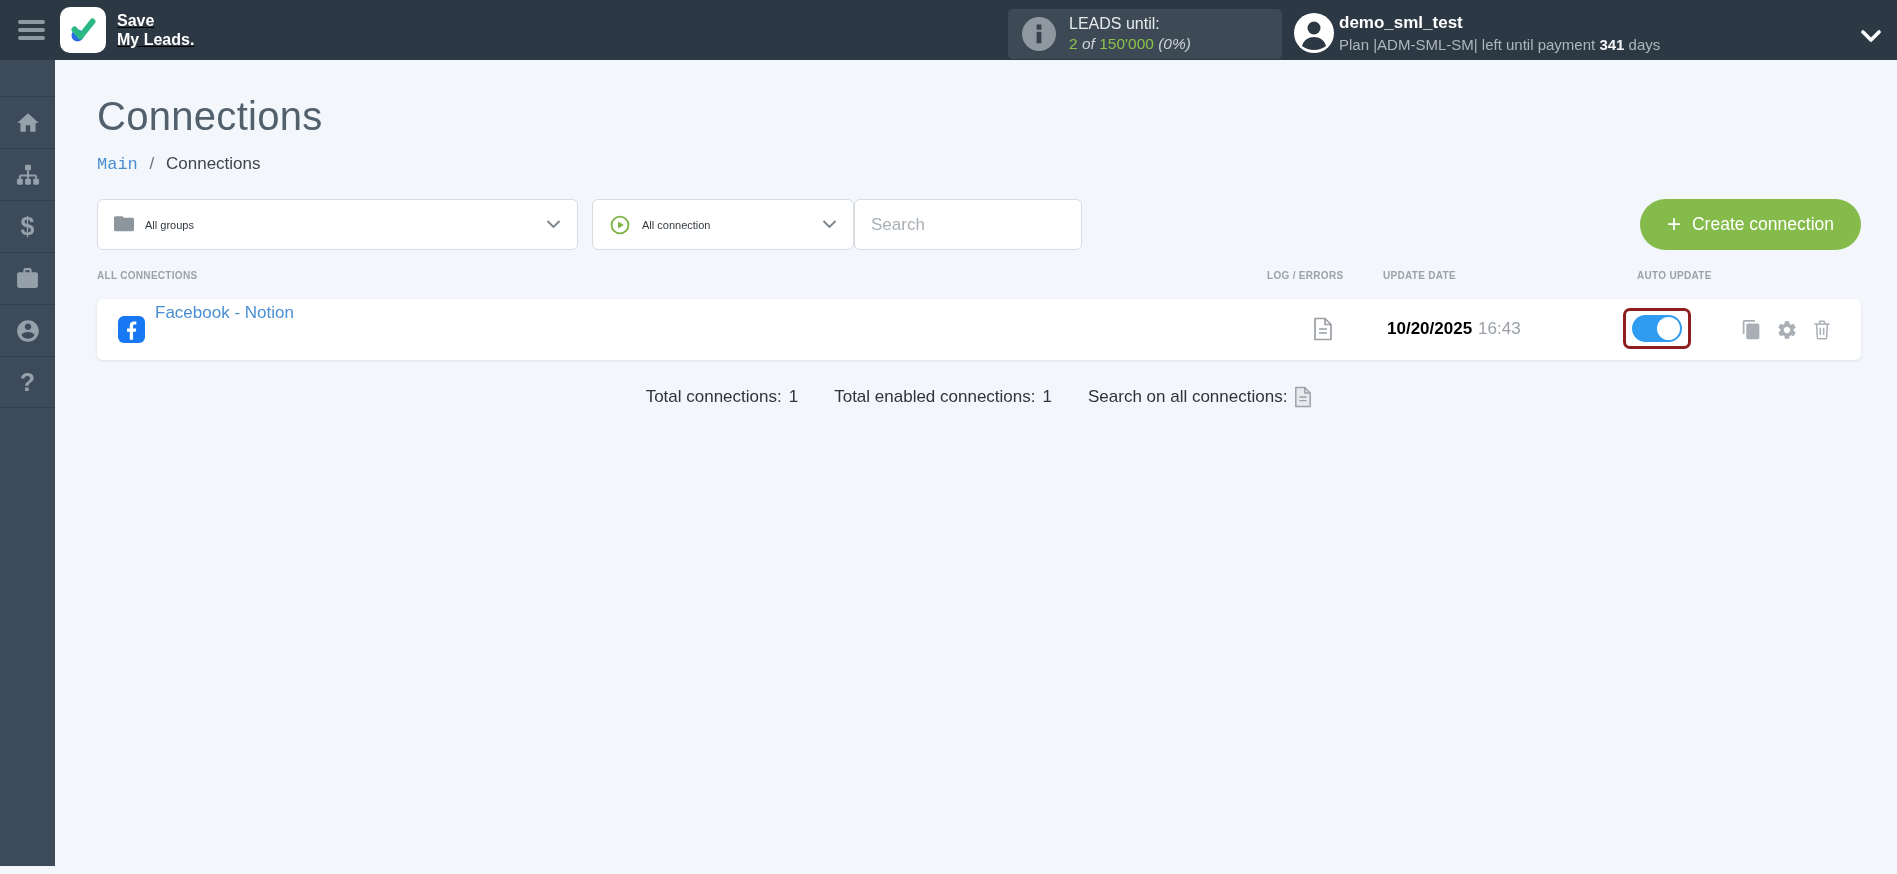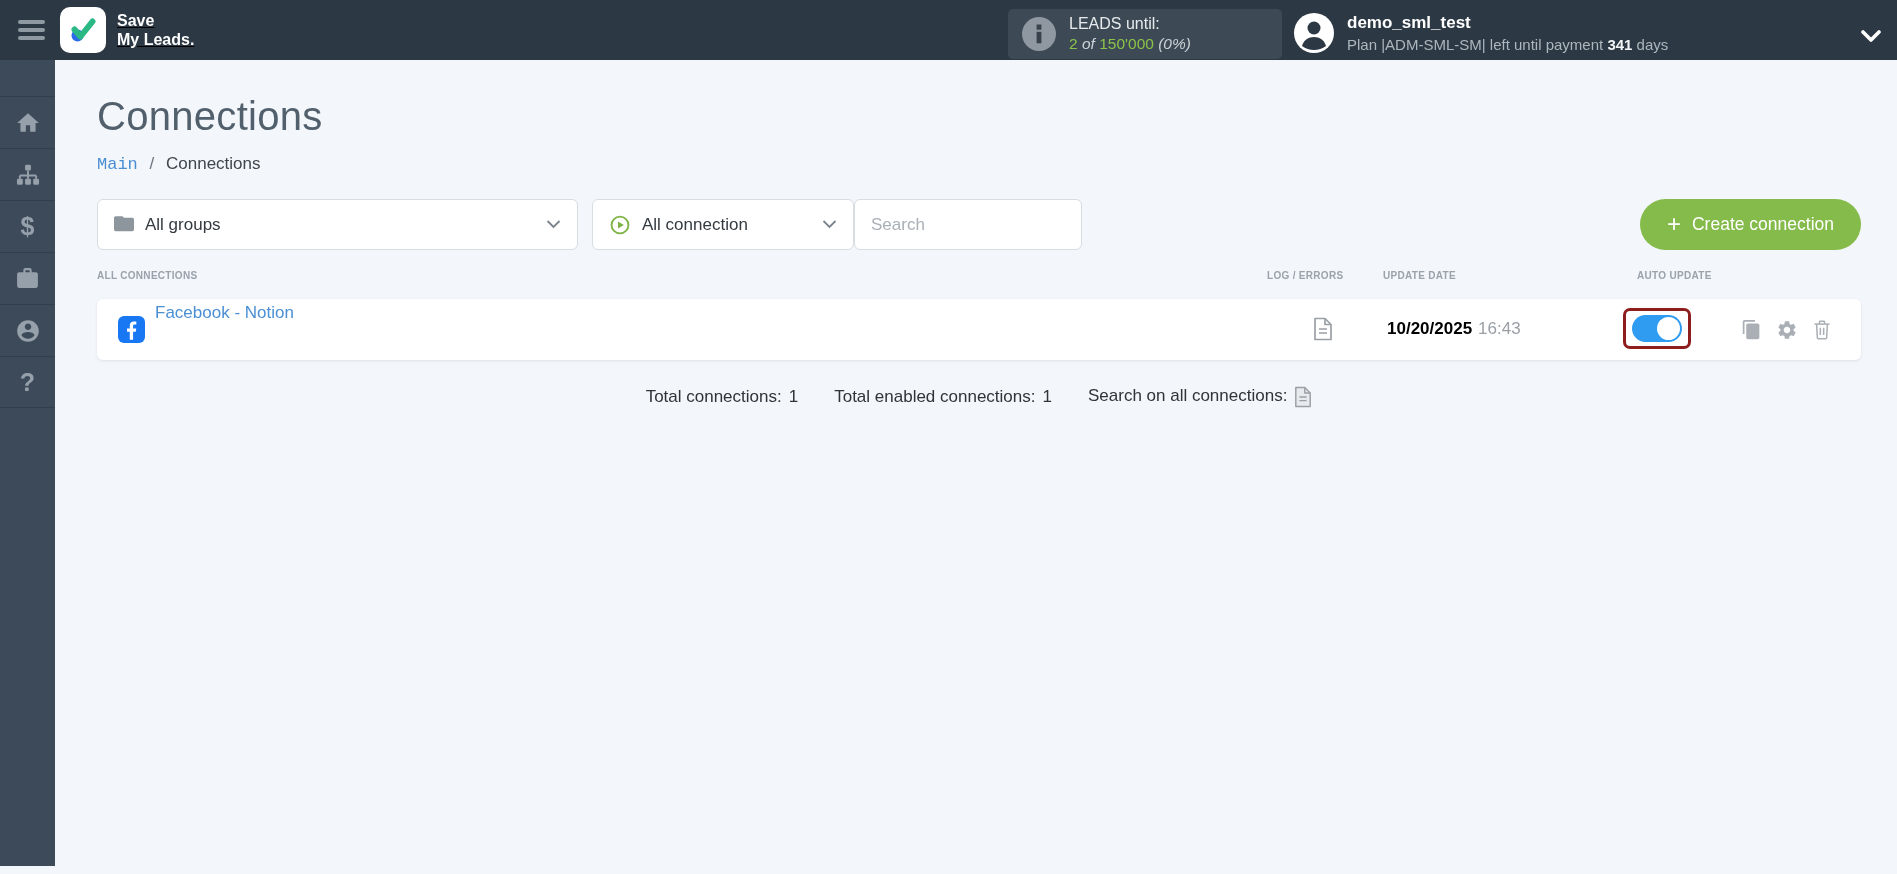--- a/index.html
+++ b/index.html
@@ -28,21 +28,21 @@
     background:#3d4a55; border-radius:5px;
     display:flex; align-items:center; padding-left:14px;
   }
   .leads-text { margin-left:13px; }
   .leads-title { color:#e7eaec; font-size:16px; }
   .leads-line2 { font-size:15.5px; margin-top:2px; }
   .leads-num { color:#8bc34a; }
   .leads-dim { color:#ccd2d7; font-style:italic; }
 
   .user-cluster { position:absolute; left:1294px; top:13px; display:flex; align-items:flex-start; cursor:pointer; }
-  .user-text { margin-left:13px; }
+  .user-text { margin-left:5px; }
   .user-name { color:#fff; font-weight:700; font-size:17px; }
   .user-plan { color:#aeb6bd; font-size:15px; margin-top:3px; }
   .user-plan b { color:#f2f4f5; }
   .top-chevron { position:absolute; right:16px; top:28px; cursor:pointer; }
 
   
   .app { display:flex; height:806px; }
   .sidebar { width:55px; background:#3c4a5a; padding-top:36px; flex:none; }
   .side-item {
     height:52px; display:grid; place-items:center; cursor:pointer;
@@ -56,21 +56,21 @@
   .breadcrumb { margin-top:15px; font-size:17px; color:#5d666e; }
   .breadcrumb .bc-link { color:#4a8fd4; text-decoration:none; cursor:pointer;font-family:Liberation Mono, monospace; }
   .breadcrumb .bc-sep { margin:0 7px; color:#6b7680; }
   .breadcrumb .bc-cur { color:#3f464d; }
 
   
   .filters { margin-top:25px; display:flex; align-items:center; }
   .dd {
     height:51px; background:#fff; border:1px solid #d8dde2; border-radius:6px;
     display:flex; align-items:center; padding:0 16px; cursor:pointer;
-    font-size:17px; color:#333a40;justify-content:flex-end;
+    font-size:11px; color:#333a40;justify-content:flex-end;
   }
   .dd-groups { width:481px; }
   .dd-conn   { width:262px; margin-left:14px; }
   .dd .dd-ic { margin-right:11px; display:flex; }
   .dd .chev  { margin-left:auto; display:flex; }
   .search {
     width:228px; height:51px; margin-left:0;
     border:1px solid #d8dde2; border-radius:6px; background:#fff;
     padding:0 16px; font-size:17px; color:#333a40; outline:none;
     font-family:"Liberation Sans", sans-serif;
@@ -110,21 +110,21 @@
   .toggle { width:50px; height:27px; border-radius:14px; background:#2f9bf1; position:relative; }
   .knob { position:absolute; right:2px; top:2px; width:23px; height:23px; border-radius:50%; background:#fff; }
   .row-actions { position:absolute; right:29px; top:19px; display:flex; gap:14px; align-items:center; }
   .act { cursor:pointer; display:flex; }
 
   
   .totals {
     margin-top:26px; display:flex; justify-content:center; align-items:center;
     gap:36px; font-size:17px; color:#2f3438;
   }
-  .total-item { display:flex; gap:7px; }
+  .total-item { display:flex; align-items:center; gap:7px; }
 </style>
 </head>
 <body>
 
 <div class="topbar">
   <div class="hamburger">
     <span></span>
       <span></span>
       <span></span>
   </div>

